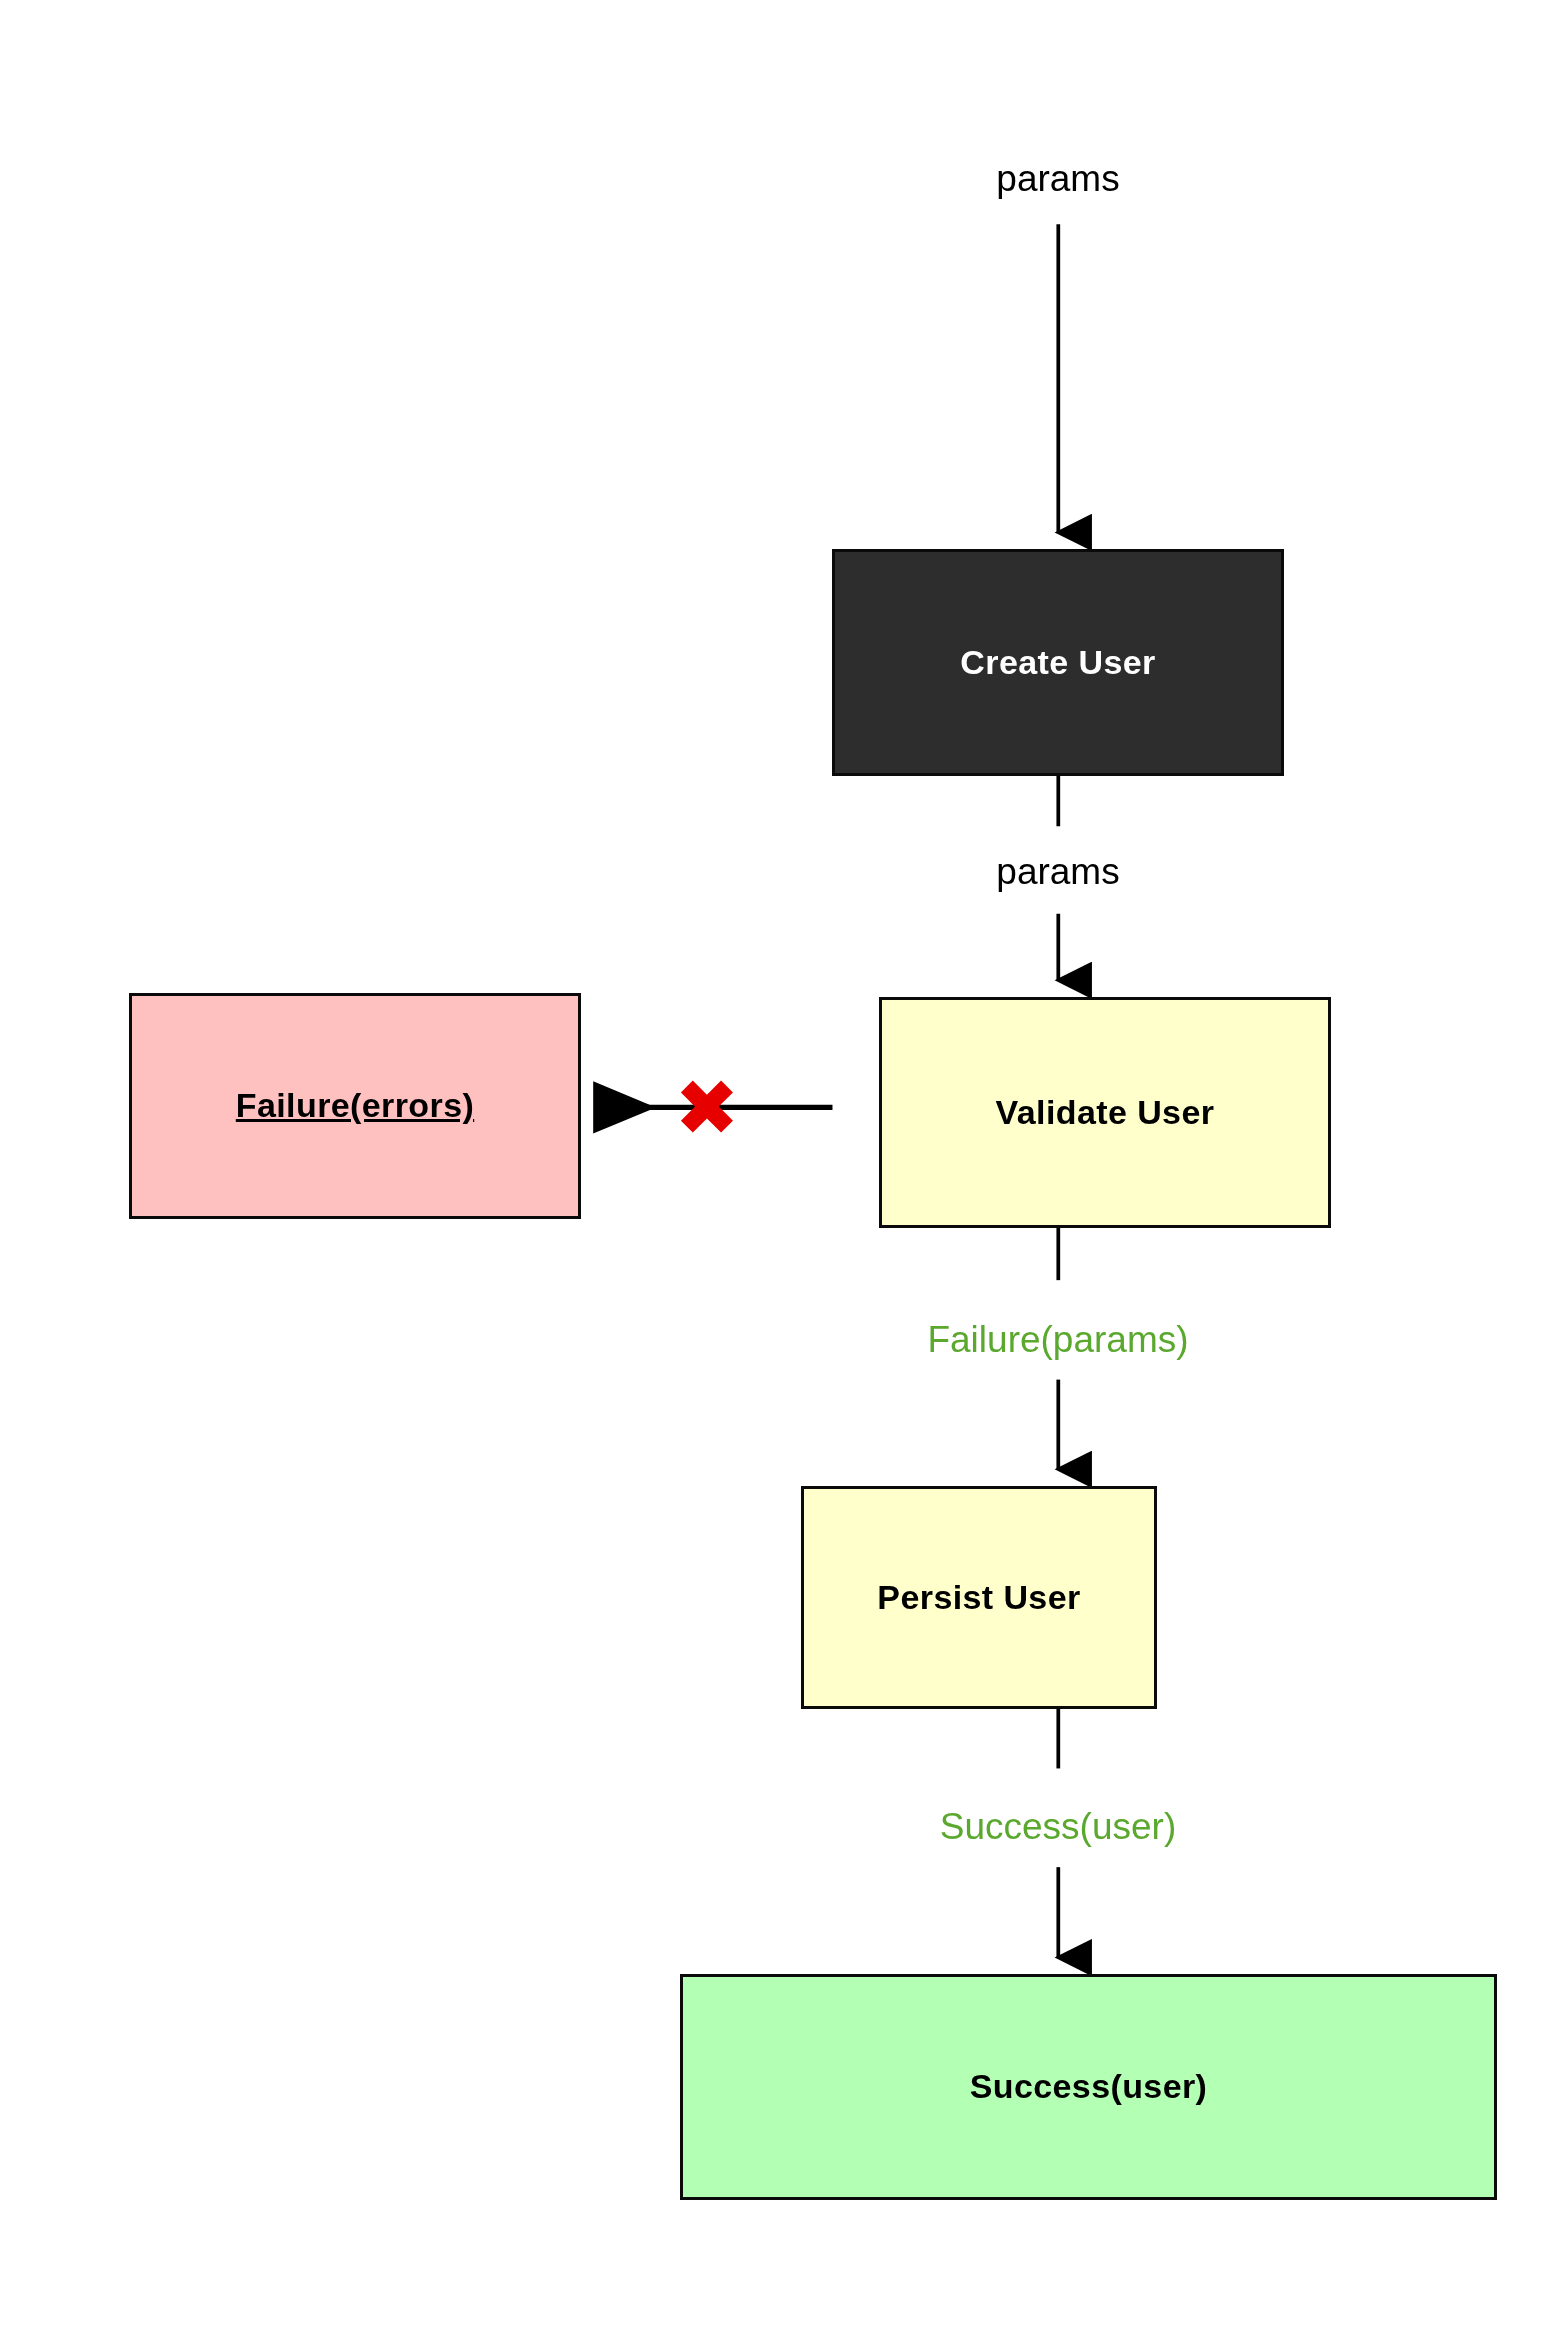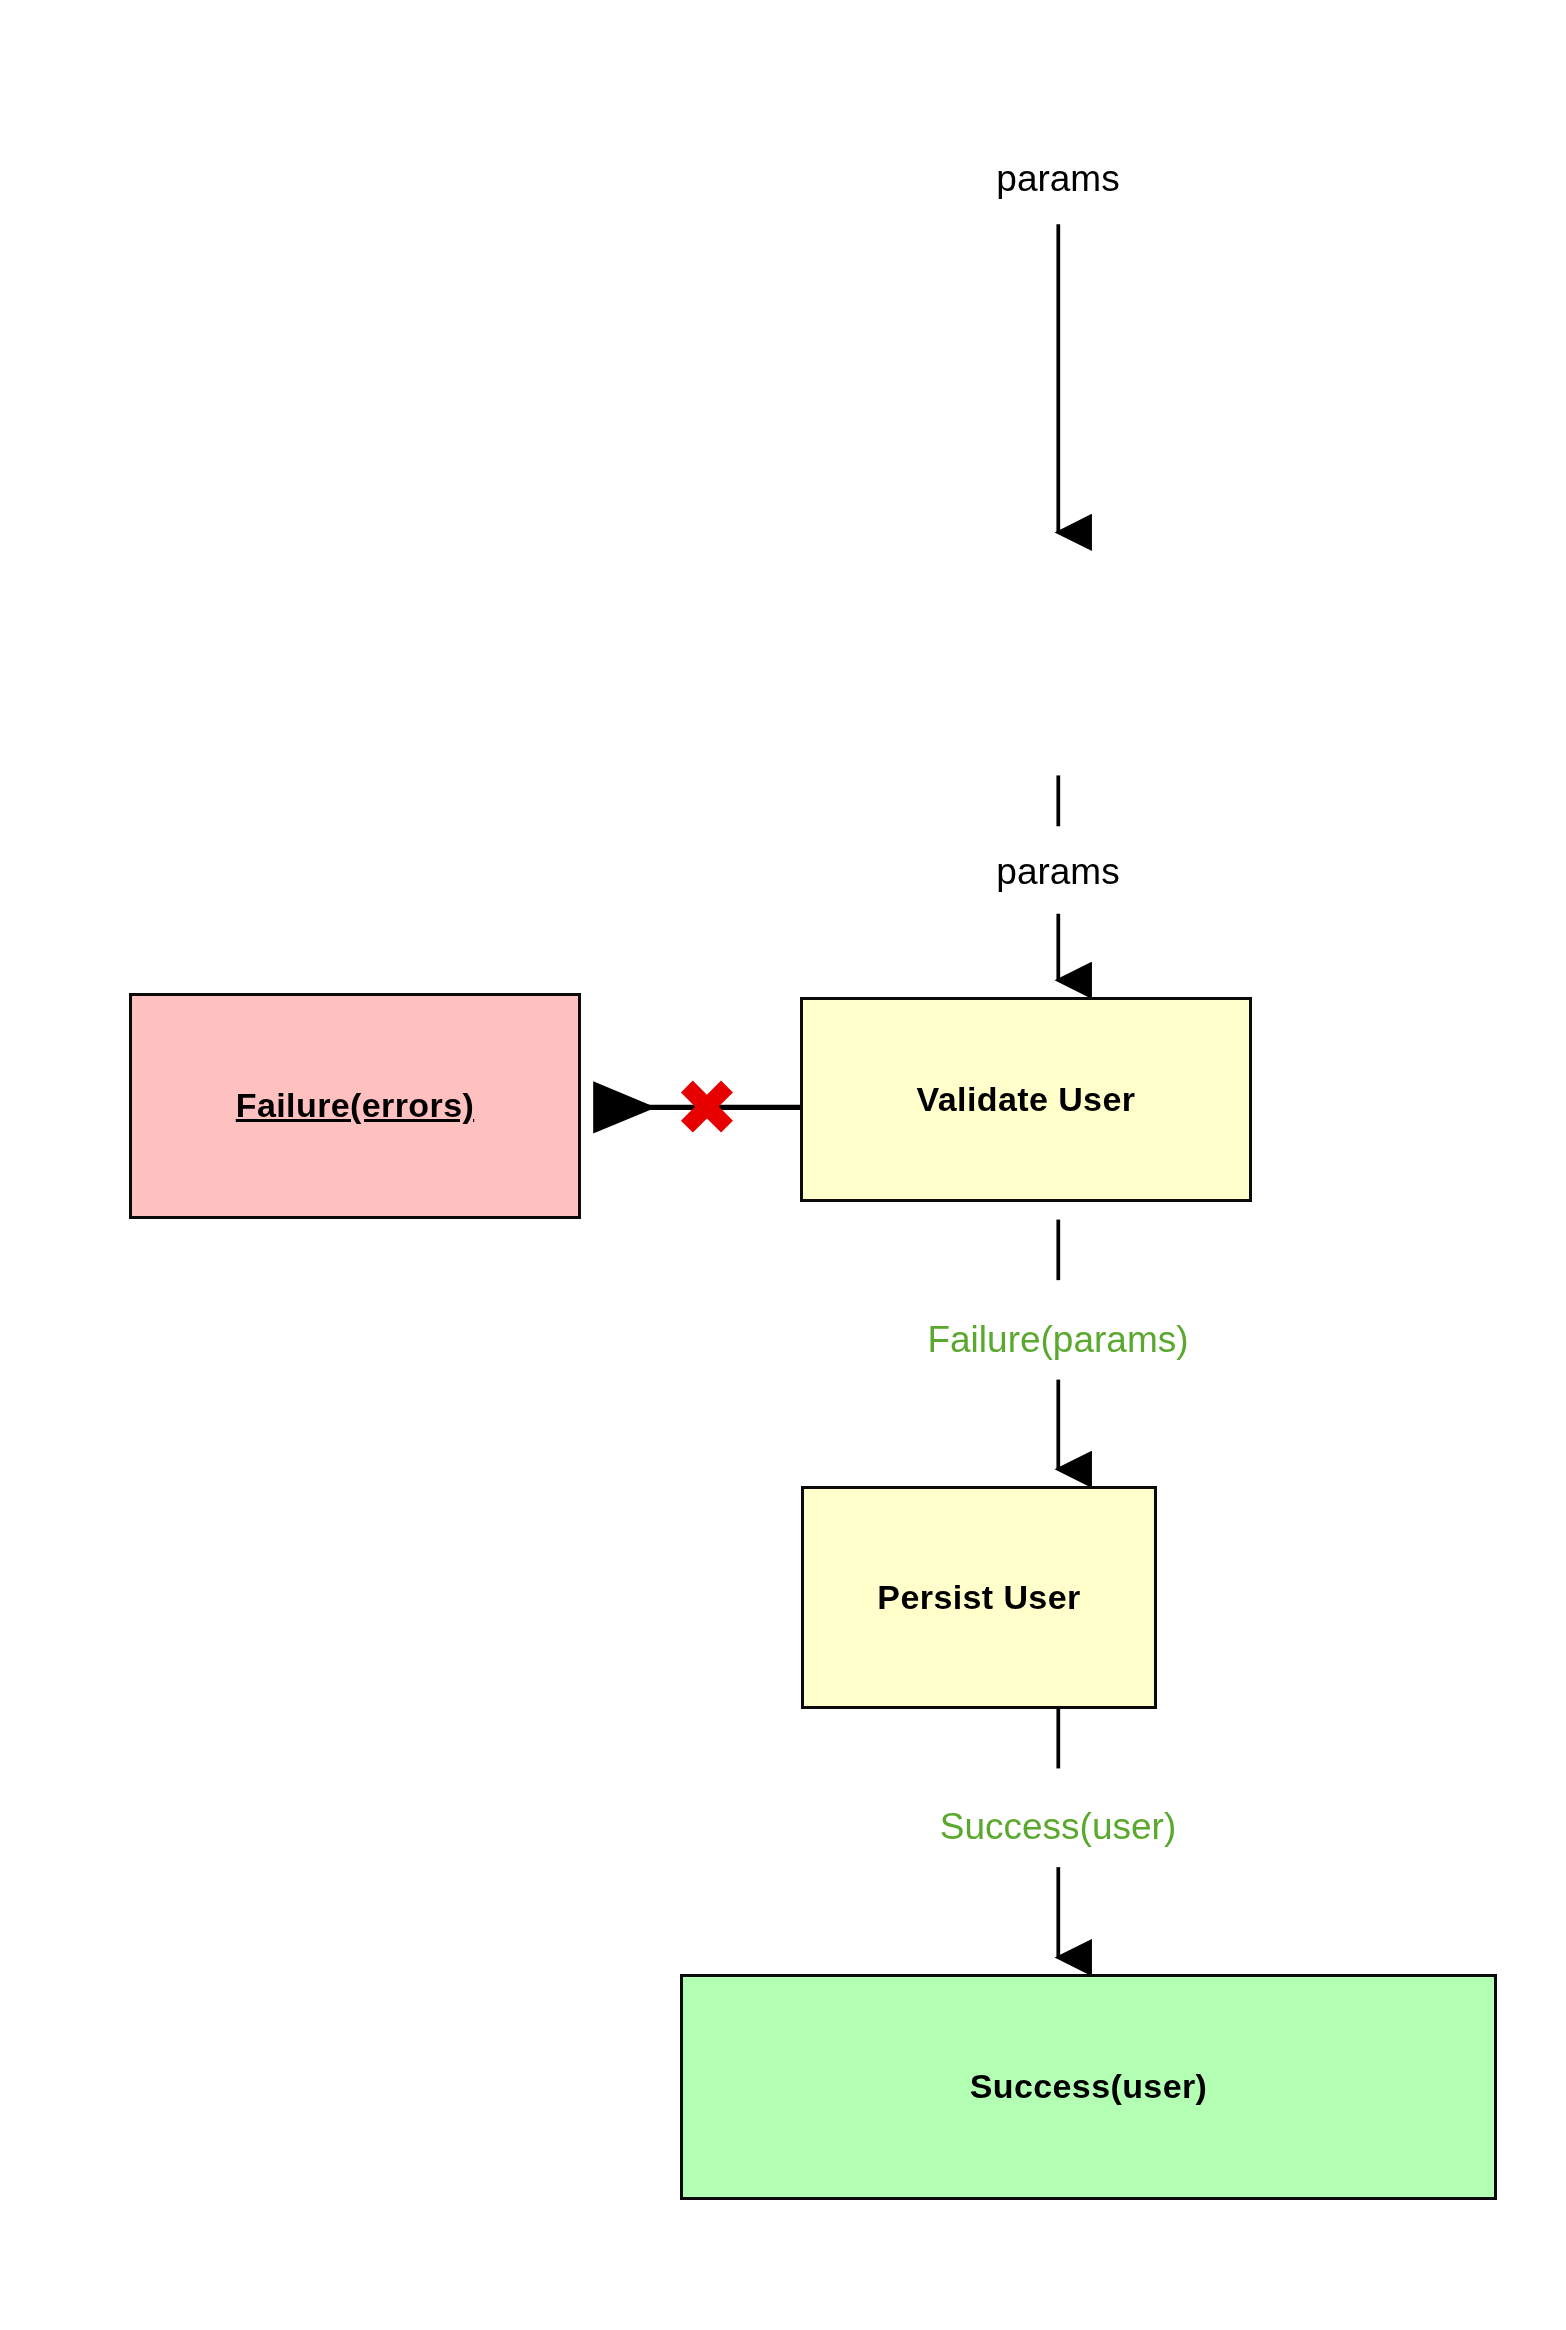--- a/index.html
+++ b/index.html
@@ -97,22 +97,25 @@
 
     <line x1="1415" y1="1631" x2="1415" y2="1712" stroke="#000000" stroke-width="5"></line>
 
     <line x1="1415" y1="1845" x2="1415" y2="1965" stroke="#000000" stroke-width="5" marker-end="url(#arrowDown)"></line>
 
     <line x1="1415" y1="2285" x2="1415" y2="2365" stroke="#000000" stroke-width="5"></line>
 
     <line x1="1415" y1="2497" x2="1415" y2="2618" stroke="#000000" stroke-width="5" marker-end="url(#arrowDown)"></line>
   </svg>
 
+  <div class="node node-dark" style="left:832px; top:549px; width:452px; height:227px;">
+    <span class="node-label">Create User</span>
+  </div>
 
-  <div class="node node-yellow" style="left:800px; top:997px; width:452px; height:205px;">
+  <div class="node node-yellow" style="left:879px; top:997px; width:452px; height:231px;">
     <span class="node-label">Validate User</span>
   </div>
 
   <div class="node node-pink" style="left:129px; top:993px; width:452px; height:226px;">
     <span class="node-label">Failure(errors)</span>
   </div>
 
   <div class="node node-yellow" style="left:801px; top:1486px; width:356px; height:223px;">
     <span class="node-label">Persist User</span>
   </div>

